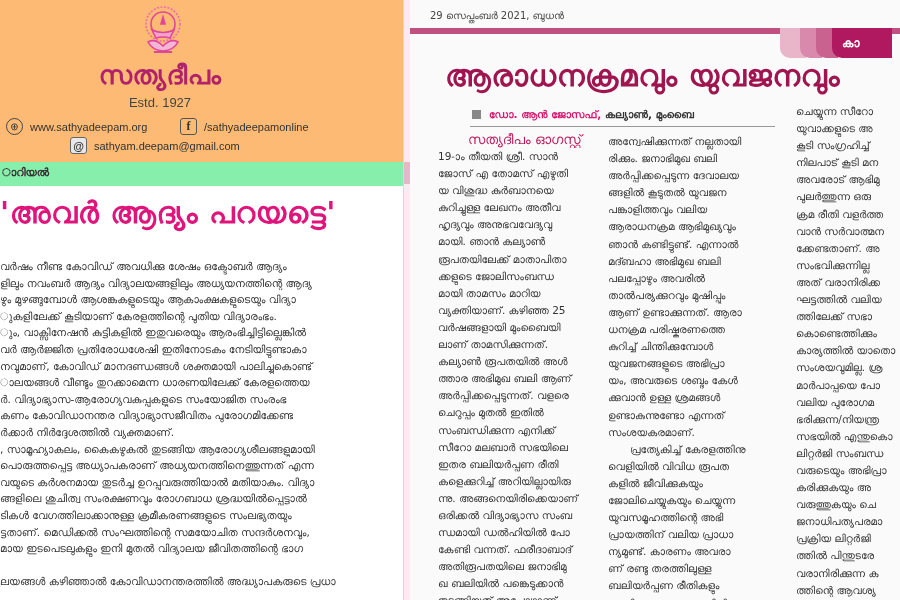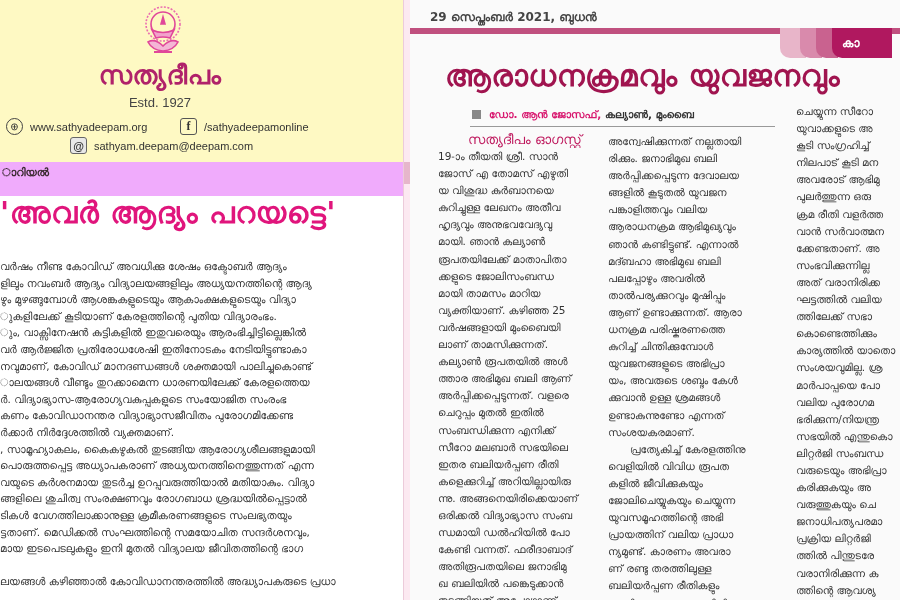--- a/index.html
+++ b/index.html
@@ -1,43 +1,43 @@
 <!DOCTYPE html>
 <html><head>
 <meta charset="utf-8">
 <style>
   * { box-sizing: border-box; margin: 0; padding: 0; }
   html, body { width: 900px; height: 600px; overflow: hidden; background: #ffffff; }
   body { position: relative; font-family: "DejaVu Sans", sans-serif; color: #2a2a2a; }
 
   
   .left-page { position: absolute; left: 0; top: 0; width: 403px; height: 600px; background: #ffffff; overflow: hidden; }
-  .masthead { position: absolute; left: 0; top: 0; width: 403px; height: 162px; background: #fef9c3; }
+  .masthead { position: absolute; left: 0; top: 0; width: 403px; height: 162px; background: #fdba74; }
   .logo { position: absolute; left: 140px; top: 2px; width: 46px; height: 58px; }
   .brand { position: absolute; left: 0; top: 60px; width: 320px; text-align: center; font-size: 26px; font-weight: bold; color: #b0226a; letter-spacing: 0.5px; }
   .estd { position: absolute; left: 0; top: 95px; width: 320px; text-align: center; font-family: "Liberation Sans", sans-serif; font-size: 13px; color: #444; }
   .contact-row { position: absolute; font-family: "Liberation Sans", sans-serif; font-size: 11px; color: #333; display: flex; align-items: center; }
   .contact-row.web { left: 6px; top: 118px; }
   .contact-row.fb { left: 180px; top: 118px; }
   .contact-row.mail { left: 70px; top: 137px; }
   .ic { display: inline-flex; align-items: center; justify-content: center; width: 17px; height: 17px; margin-right: 7px; font-size: 11px; color: #333; }
   .ic.globe { border-radius: 50%; border: 1.5px solid #444; font-size: 10px; }
   .ic.fbk { border: 1.5px solid #555; border-radius: 3px; font-weight: bold; font-family: "Liberation Serif", serif; font-size: 12px; }
   .ic.at { border: 1.5px solid #666; border-radius: 3px; font-weight: bold; background: #e8e8e8; }
 
-  .section-bar { position: absolute; left: 0; top: 162px; width: 403px; height: 34px; background: #f0abfc; font-size: 11px; font-weight: bold; color: #3a2a30; padding: 4px 0 0 2px; }
+  .section-bar { position: absolute; left: 0; top: 162px; width: 403px; height: 24px; background: #86efac; font-size: 11px; font-weight: bold; color: #3a2a30; padding: 4px 0 0 2px; }
   .editorial-title { position: absolute; left: 0; top: 195px; width: 461px; font-size: 30px; font-weight: bold; color: #e0157c; white-space: nowrap; letter-spacing: 0.5px; }
   .left-body { position: absolute; left: 0; top: 258px; width: 400px; }
   .left-body p { font-size: 10.6px; line-height: 16.6px; color: #333; white-space: nowrap; overflow: hidden; }
   .pink-gutter { position: absolute; left: 403px; top: 0; width: 7px; height: 600px; background: #fce9f1; border-left: 1px solid #eccbda; }
   .pink-gutter .band { position: absolute; left: 0; top: 162px; width: 7px; height: 22px; background: #e6b6cb; }
 
   
   .right-page { position: absolute; left: 410px; top: 0; width: 490px; height: 600px; background: #fafafa; overflow: hidden; }
-  .date-line { position: absolute; left: 20px; top: 10px; font-size: 12px; font-weight: bold; color: #444; }
+  .date-line { position: absolute; left: 20px; top: 10px; font-size: 10px; font-weight: normal; color: #444; }
   .top-rule { position: absolute; left: 0; top: 28px; width: 490px; height: 6px; background: #c0507f; }
   .tabs { position: absolute; left: 370px; top: 28px; height: 30px; display: flex; }
   .tab { height: 30px; border-radius: 0 0 0 10px; }
   .tab.t1 { width: 26px; background: #e8b5c9; }
   .tab.t2 { width: 22px; background: #d98aac; margin-left: -6px; }
   .tab.t3 { width: 22px; background: #c9628f; margin-left: -6px; }
   .tab.t4 { width: 60px; background: #b0185f; margin-left: -6px; color: #fff; font-size: 12px; font-weight: bold; padding: 8px 0 0 10px; white-space: nowrap; overflow: hidden; }
   .article-title { position: absolute; left: 35px; top: 58px; font-size: 30px; font-weight: bold; color: #a0144f; white-space: nowrap; letter-spacing: 0.5px; }
   .byline { position: absolute; left: 62px; top: 108px; font-size: 10.5px; font-weight: bold; white-space: nowrap; display: flex; align-items: center; }
   .byline .sq { width: 9px; height: 9px; background: #888; margin-right: 8px; display: inline-block; }
@@ -73,21 +73,21 @@
     <div class="contact-row web">
       <span class="ic globe">⊕</span>
       <span>www.sathyadeepam.org</span>
     </div>
     <div class="contact-row fb">
       <span class="ic fbk">f</span>
       <span>/sathyadeepamonline</span>
     </div>
     <div class="contact-row mail">
       <span class="ic at">@</span>
-      <span>sathyam.deepam@deepam.com</span>
+      <span>sathyam.deepam@gmail.com</span>
     </div>
   </div>
 
   <div class="section-bar">ാറിയൽ</div>
   <div class="editorial-title">'അവർ ആദ്യം പറയട്ടെ'</div>
 
   <div class="left-body">
     <p>വർഷം നീണ്ട കോവിഡ് അവധിക്കു ശേഷം ഒക്ടോബർ ആദ്യം</p>
     <p>ളിലും നവംബർ ആദ്യം വിദ്യാലയങ്ങളിലും അധ്യയനത്തിന്റെ ആദ്യ</p>
     <p>ഴും മുഴങ്ങുമ്പോൾ ആശങ്കകളുടെയും ആകാംക്ഷകളുടെയും വിദ്യാ</p>

